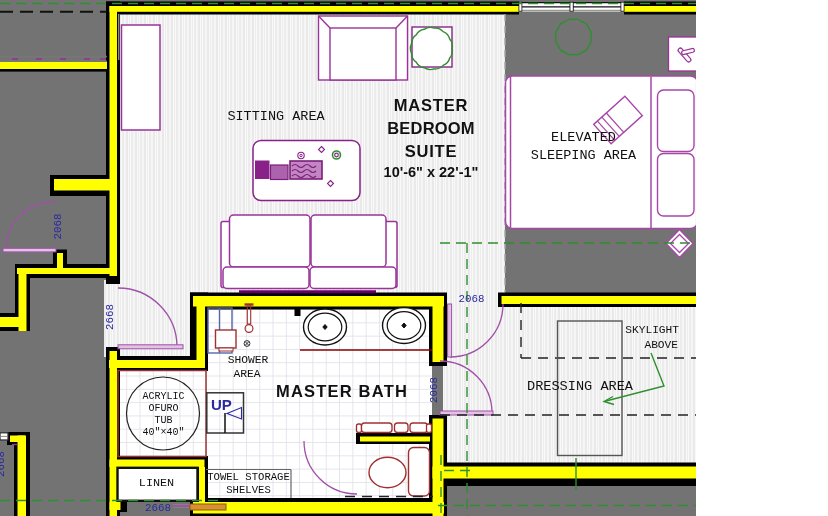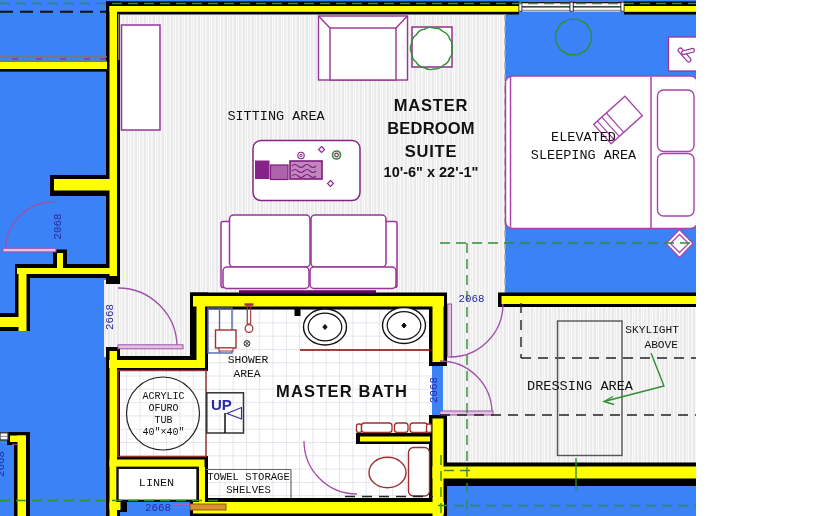--- a/index.html
+++ b/index.html
@@ -1,16 +1,16 @@
 <!DOCTYPE html>
 <html><head>
 <meta charset="utf-8">
 <style>
   html,body{margin:0;padding:0;background:#fff;}
-  #plan{position:relative;width:696px;height:516px;overflow:hidden;background:#3b82f6;
+  #plan{position:relative;width:696px;height:516px;overflow:hidden;background:#737373;
         font-family:"Liberation Sans", sans-serif;}
   svg{position:absolute;left:0;top:0;}
 </style>
 </head>
 <body>
 <div id="plan">
 <svg width="828" height="516" viewBox="0 0 828 516">
 <defs>
   <pattern id="hatch" width="9" height="9" patternUnits="userSpaceOnUse">
     <rect width="9" height="9" fill="#FAFAFA"></rect>

